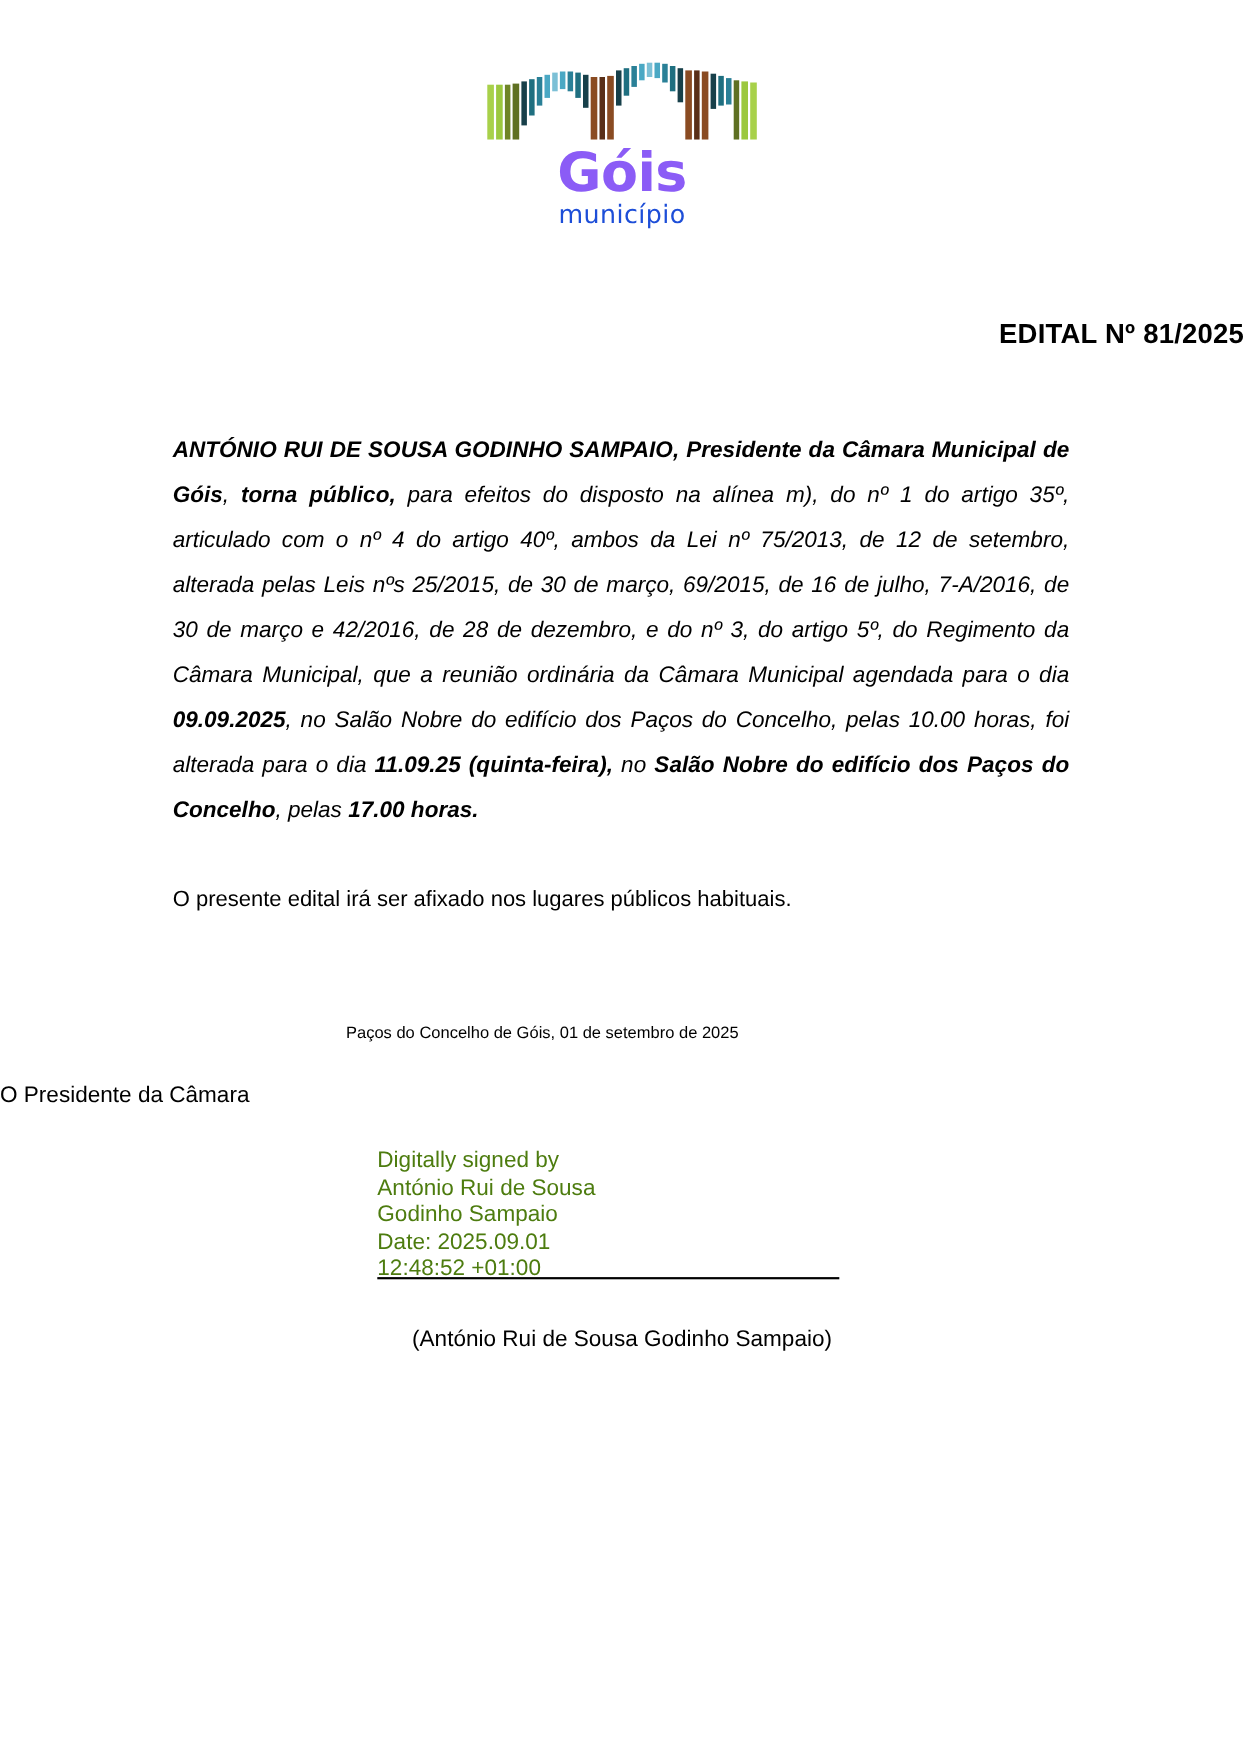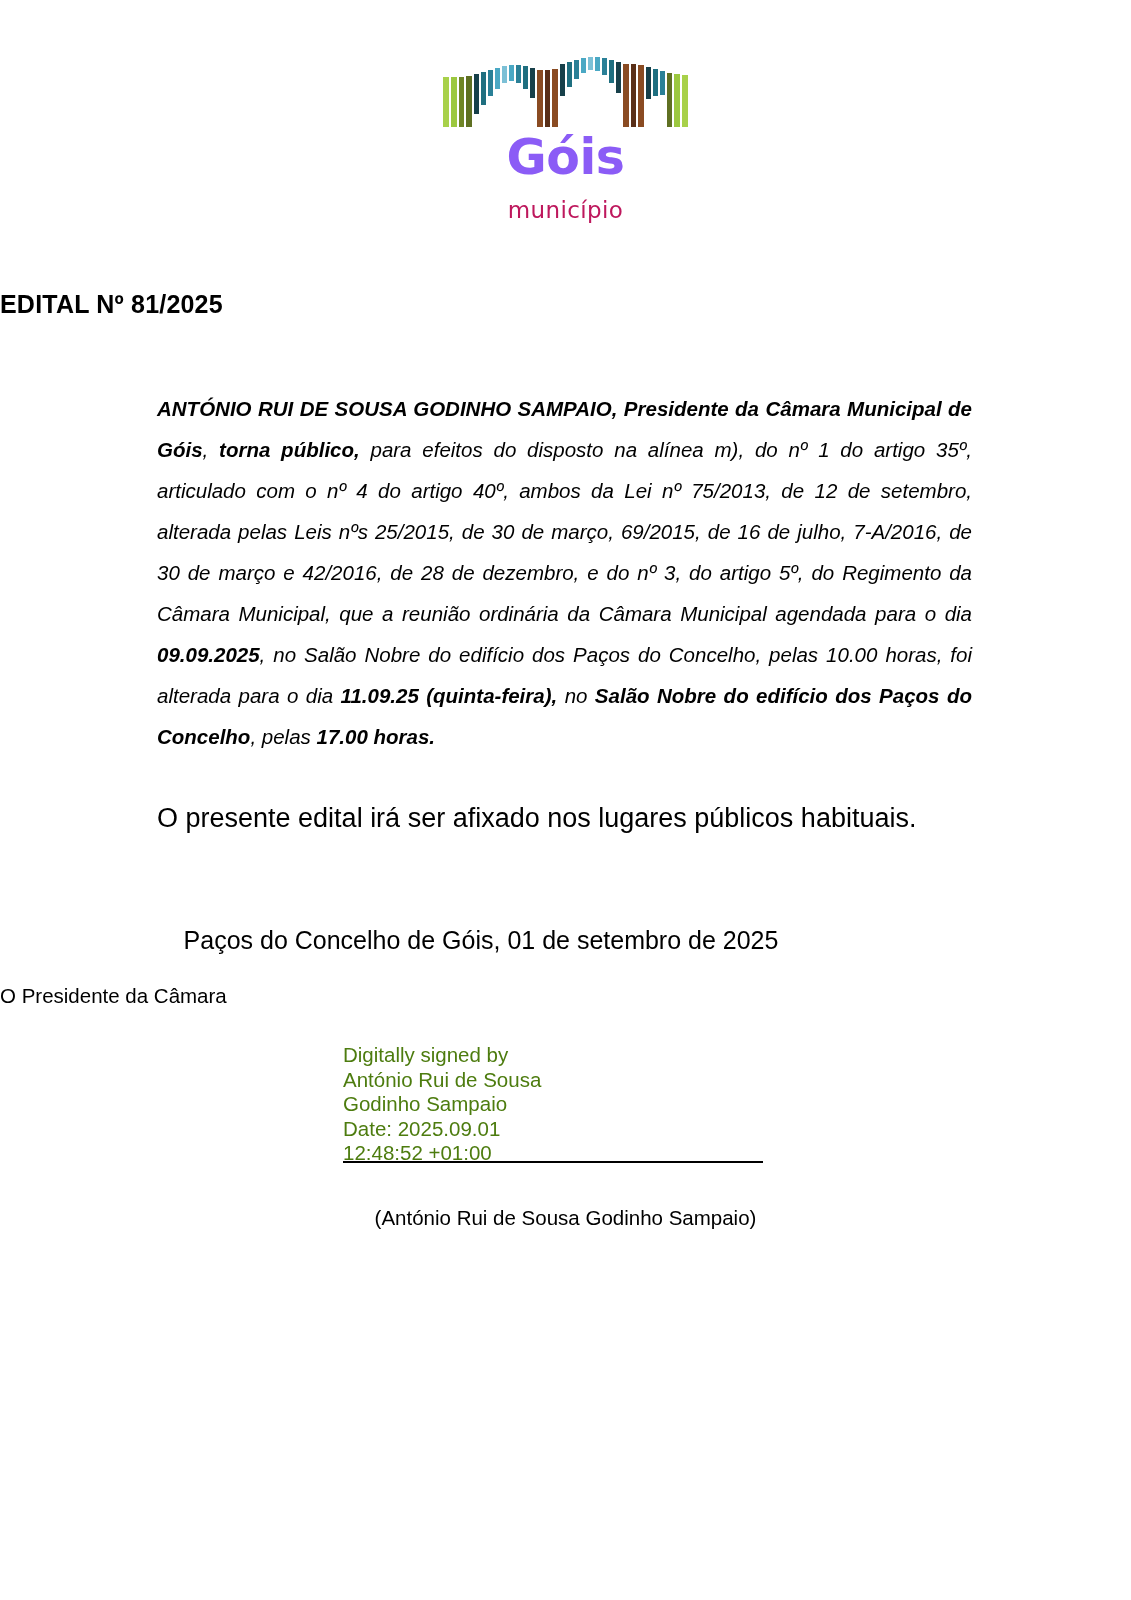--- a/index.html
+++ b/index.html
@@ -44,33 +44,33 @@
     font-weight: 600;
     color: #8b5cf6;
     letter-spacing: -0.5px;
     line-height: 1.0;
     margin-top: 6px;
   }
   .logo-sub {
     font-family: "DejaVu Sans", sans-serif;
     font-size: 23px;
     font-weight: 400;
-    color: #be185d;
+    color: #1d4ed8;
     letter-spacing: 0.4px;
     line-height: 1.0;
-    margin-top: 17px;
+    margin-top: 3px;
   }
 
   
   .doc-title {
     position: absolute;
     left: 0;
     top: 273px;
     width: 1131px;
-    text-align: left;
+    text-align: right;
     font-size: 25px;
     font-weight: bold;
     letter-spacing: 0.2px;
   }
 
   
   .body-area {
     position: absolute;
     left: 157px;
     top: 388px;
@@ -84,34 +84,34 @@
     margin: 0;
     font-style: italic;
   }
   .para b { font-weight: bold; }
 
   .para-notice {
     position: absolute;
     left: 157px;
     top: 798px;
     width: 815px;
-    font-size: 27px;
+    font-size: 20px;
     line-height: 41px;
     text-align: left;
     margin: 0;
   }
 
   
   .closing-place {
     position: absolute;
-    left: 0;
+    left: 12px;
     top: 924px;
     width: 962px;
     text-align: center;
-    font-size: 25px;
+    font-size: 15px;
     line-height: 32px;
   }
   .closing-role {
     position: absolute;
     left: 0;
     top: 980px;
     width: 903px;
     text-align: left;
     font-size: 20.5px;
     line-height: 32px;

